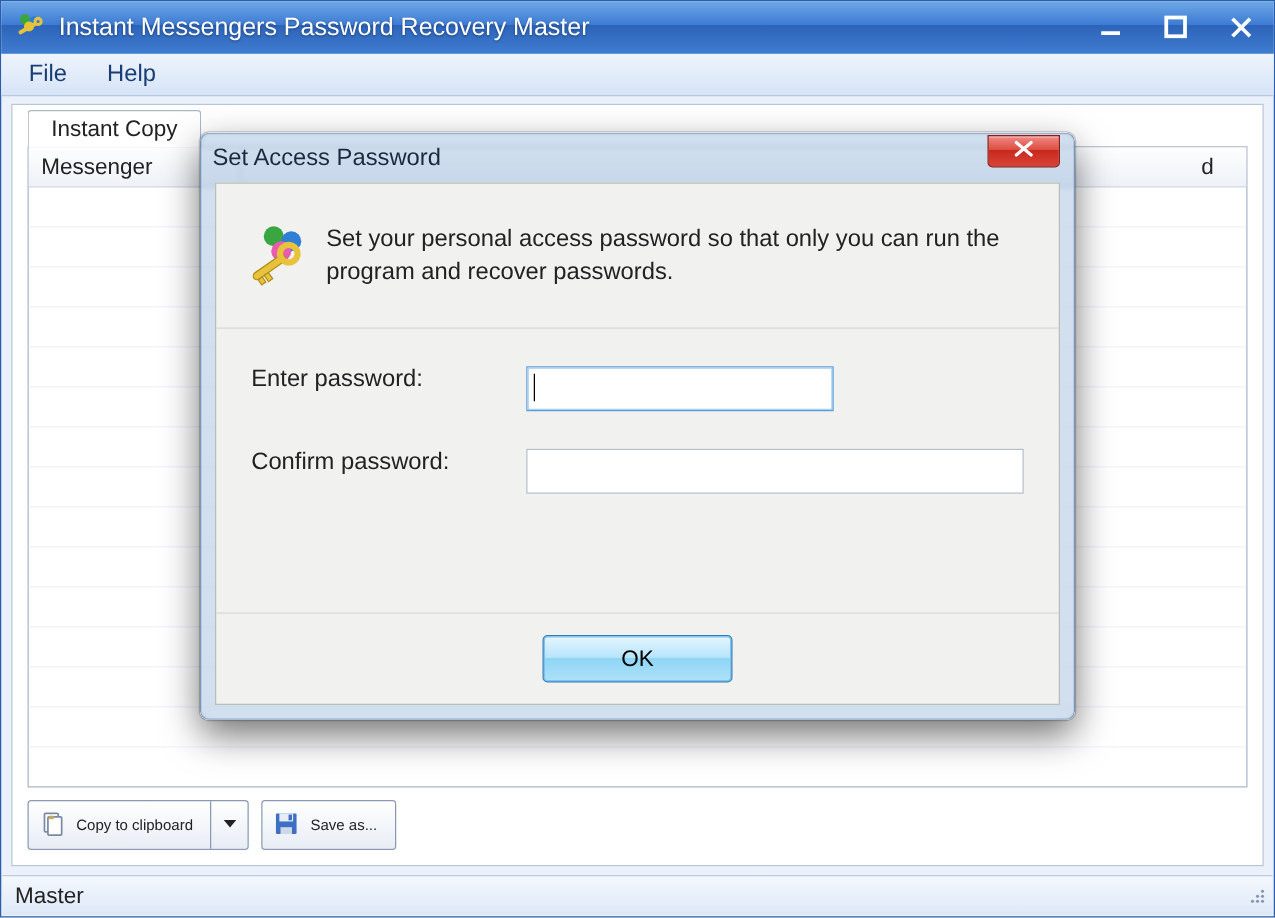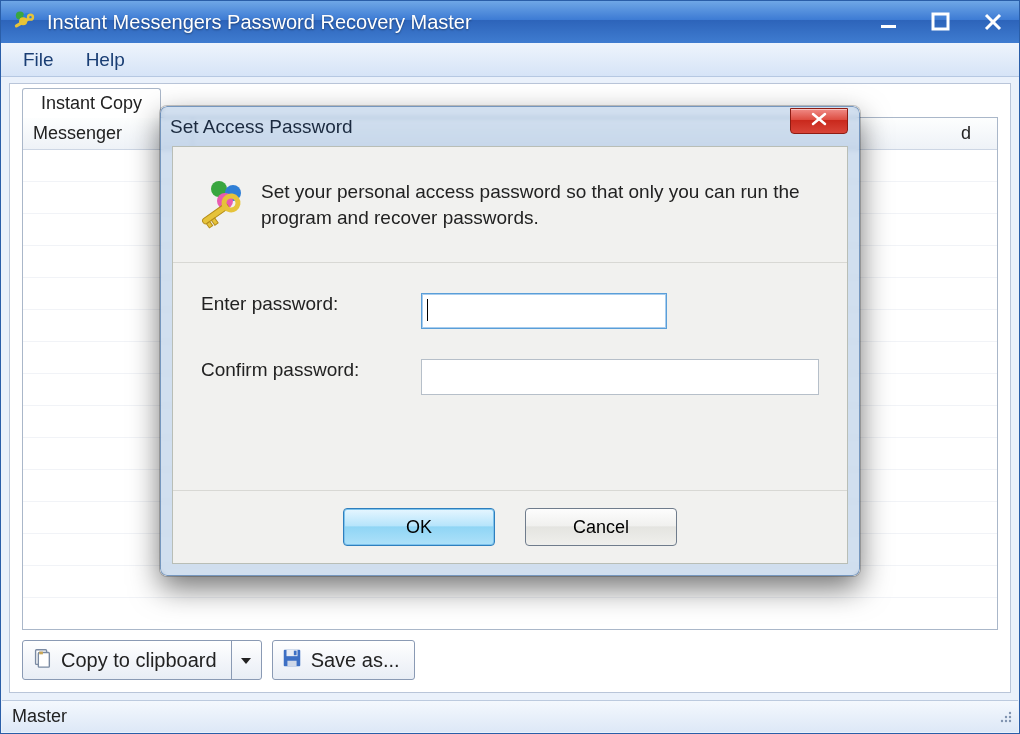--- a/index.html
+++ b/index.html
@@ -127,21 +127,21 @@
     height: 40px;
     display: flex;
     gap: 10px;
   }
   .tbtn {
     height: 40px;
     border: 1px solid #8a9ab4;
     background: linear-gradient(to bottom, #ffffff, #e8edf5);
     display: flex;
     align-items: center;
-    font-size: 20px;
+    font-size: 12px;
     color: #222;
     border-radius: 3px;
   }
   .tbtn .tbtn-main {
     display: flex; align-items: center;
     padding: 0 14px 0 8px;
     gap: 8px;
     height: 100%;
   }
   .tbtn .tbtn-drop {
@@ -455,17 +455,16 @@
         </div>
       </div>
       <div class="form-row">
         <div class="form-label">Confirm password:</div>
         <input type="password" class="form-input" value="" style="">
       </div>
     </div>
 
     <div class="dialog-buttons">
       <div class="dlg-btn primary">OK</div>
-      <div class="dlg-btn secondary">Cancel</div>
     </div>
 
   </div>
 </div>
 
 </body></html>

